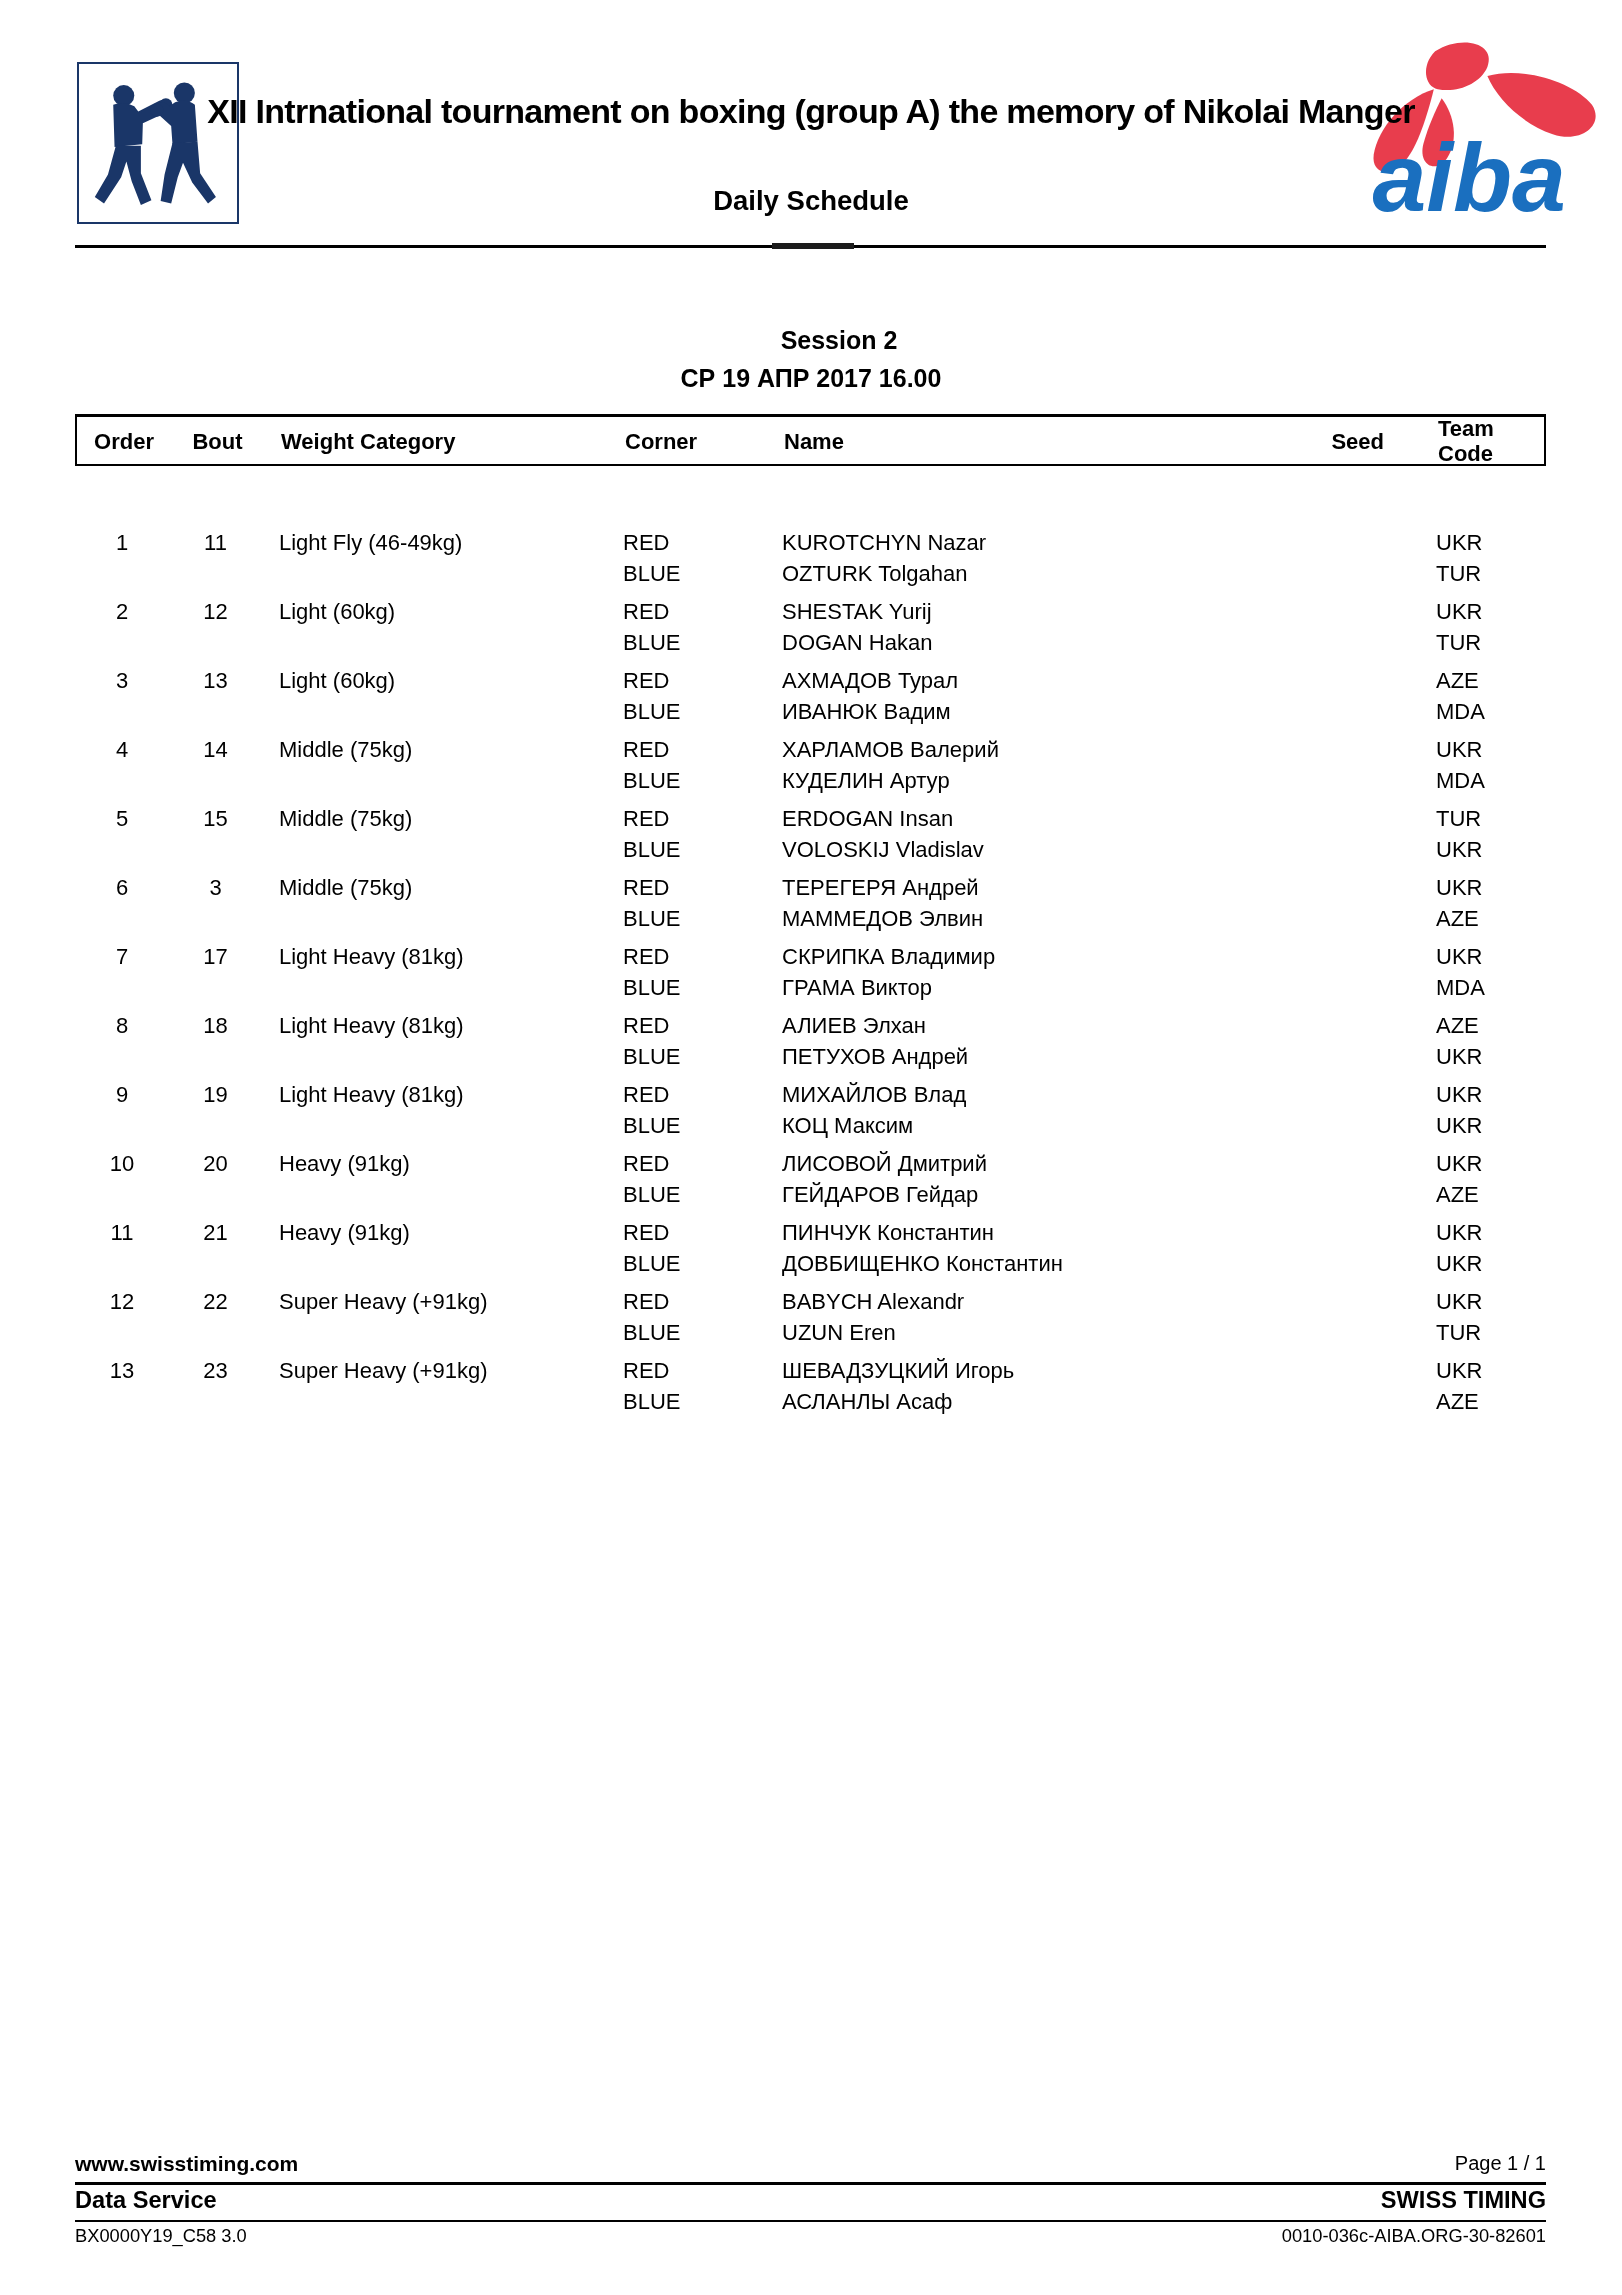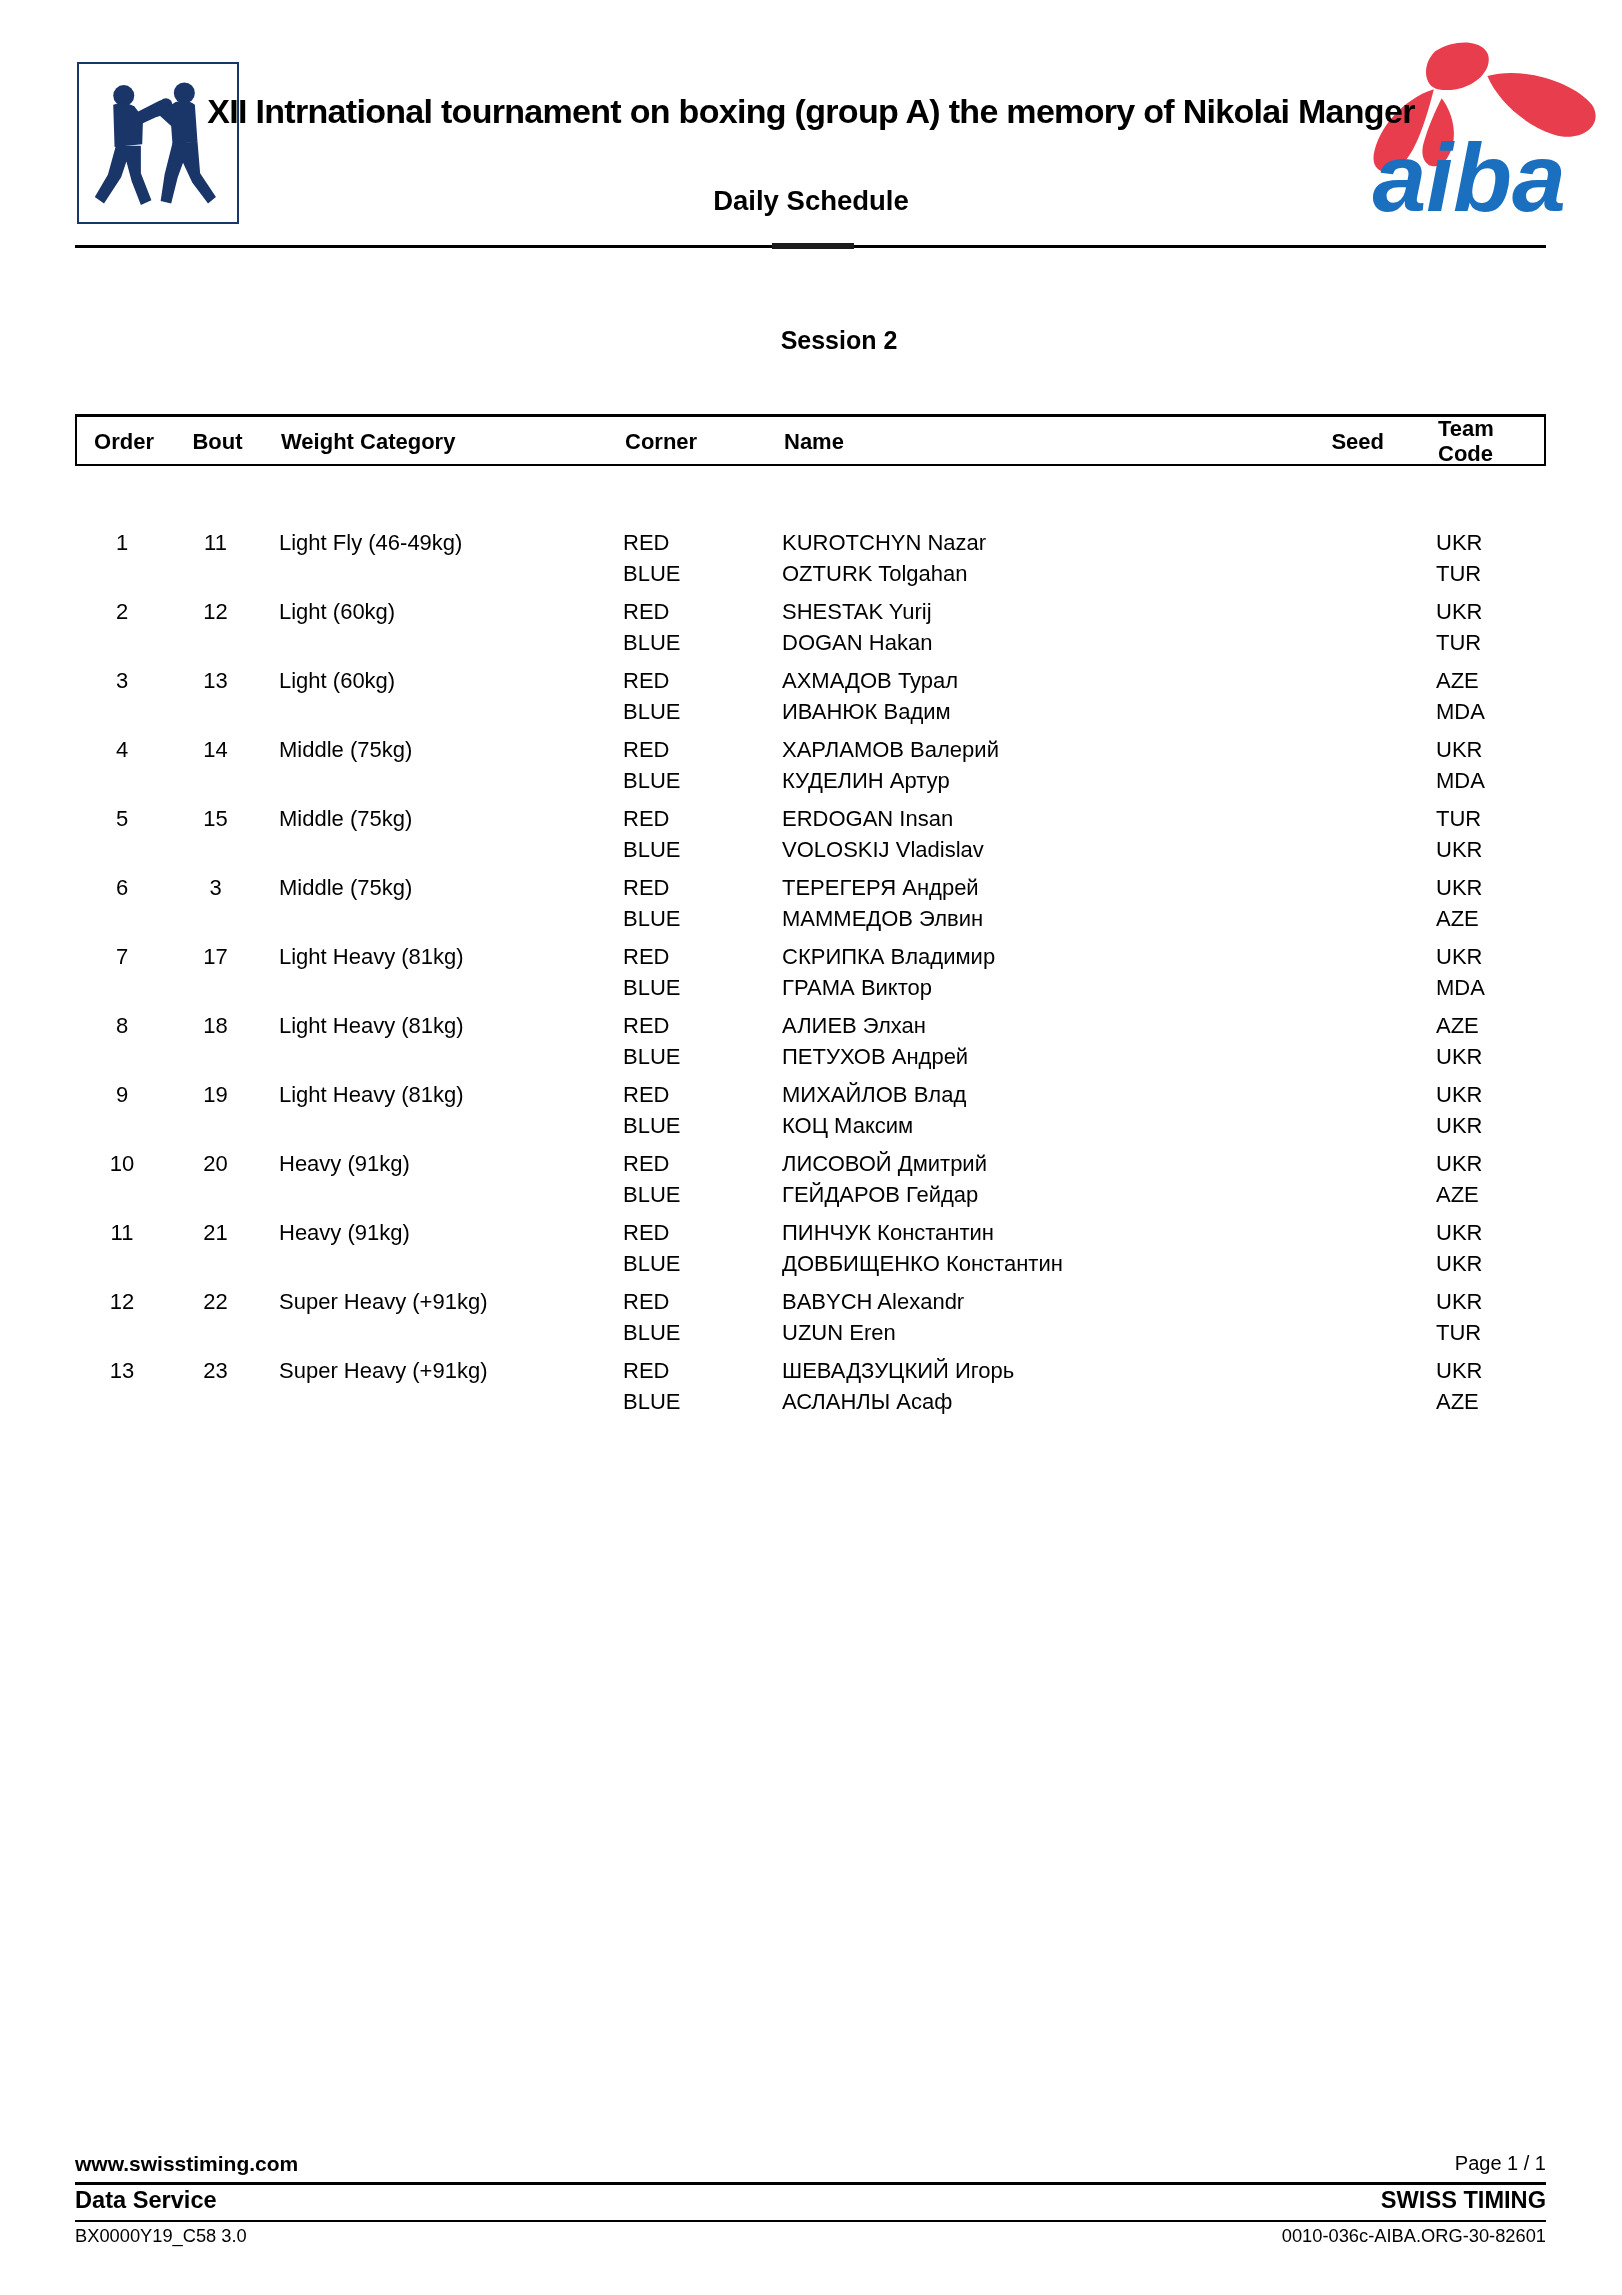--- a/index.html
+++ b/index.html
@@ -110,20 +110,21 @@
       <text x="112" y="272" font-size="148" font-weight="bold" font-style="italic" fill="var(--aiba-blue)" font-family="Liberation Sans, sans-serif">aiba</text>
     </svg>
   </div>
 
   <div class="doc-title">XII Intrnational tournament on boxing (group A) the memory of Nikolai Manger</div>
   <div class="doc-subtitle">Daily Schedule</div>
   <div class="header-rule"></div>
   <div class="header-rule-mid"></div>
 
   <div class="session-title">Session 2</div>
+  <div class="session-date">СР 19 АПР 2017  16.00</div>
 
   <div class="thead cols">
     <div class="c-center">Order</div>
     <div class="c-center">Bout</div>
     <div class="c-left c-weight">Weight Category</div>
     <div class="c-left">Corner</div>
     <div class="c-left">Name</div>
     <div class="c-right">Seed</div>
     <div></div>
     <div class="c-left team-head">

